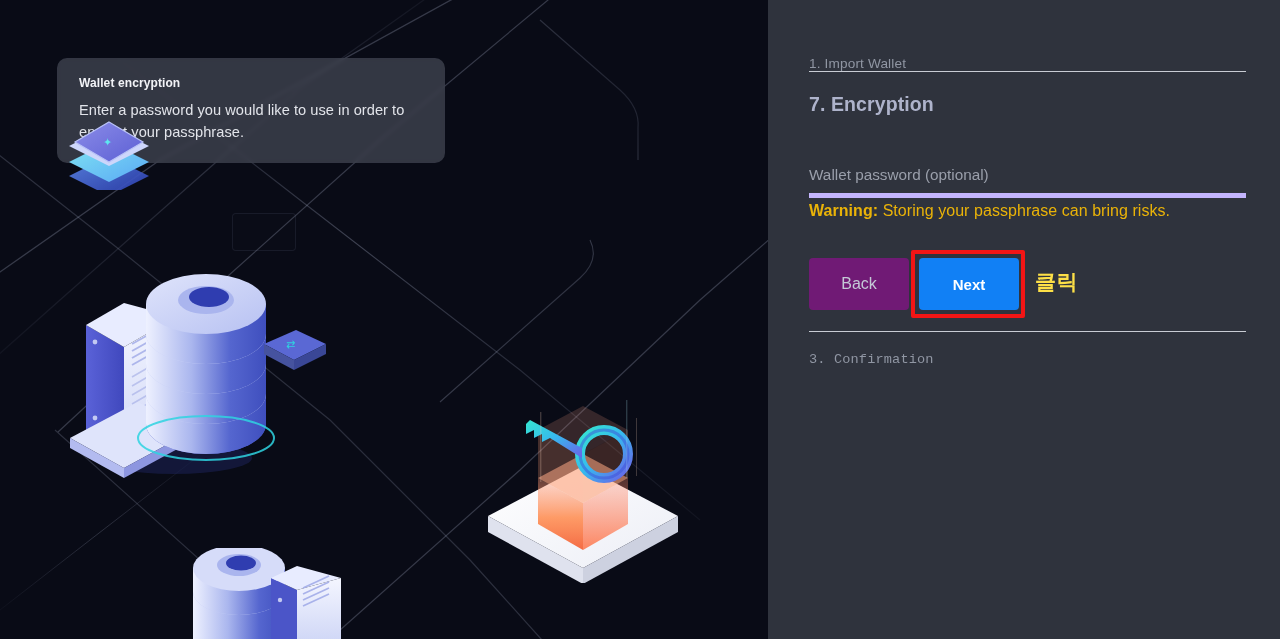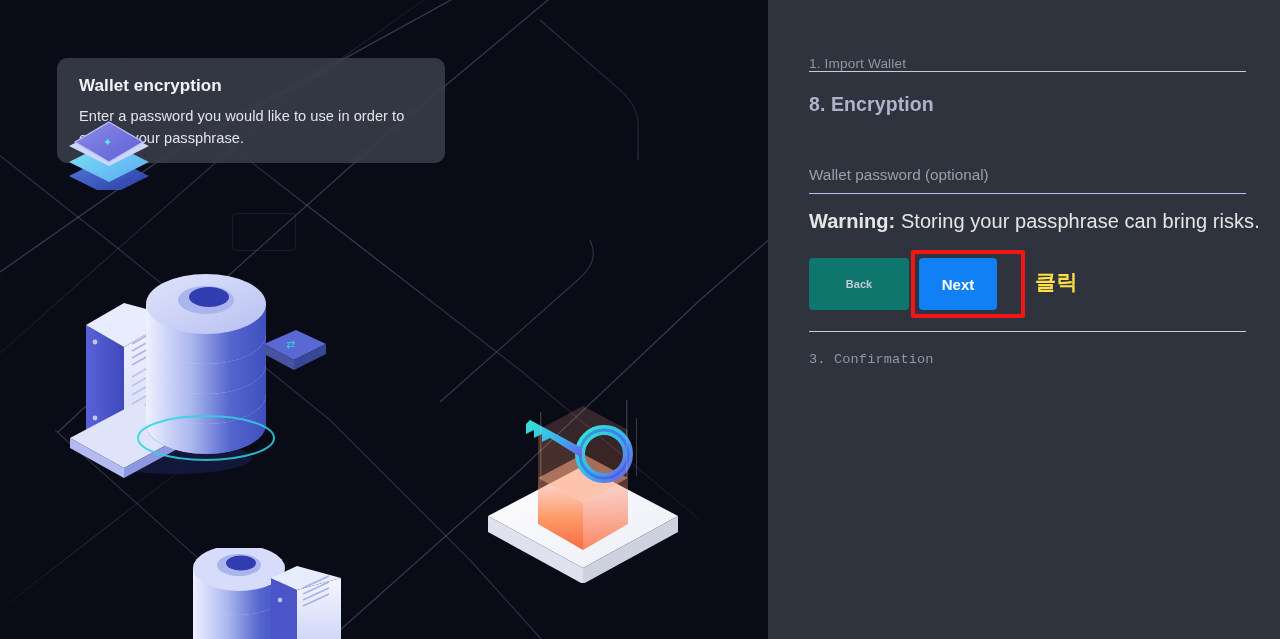--- a/index.html
+++ b/index.html
@@ -27,21 +27,21 @@
     left: 57px; top: 58px;
     width: 388px; height: 105px;
     background: rgba(68, 72, 84, 0.72);
     border-radius: 10px;
     padding: 18px 22px 0 22px;
     backdrop-filter: blur(2px);
     z-index: 5;
   }
   .info-card-title {
     color: #f2f3f7;
-    font-size: 17px;
+    font-size: 12px;
     font-weight: bold;
     letter-spacing: 0.1px;
     margin-bottom: 9px;
   }
   .info-card-body {
     color: #e2e4ea;
     font-size: 14.6px;
     line-height: 22px;
     letter-spacing: 0.05px;
   }
@@ -99,54 +99,54 @@
     font-size: 19.5px;
     font-weight: bold;
     letter-spacing: 0.1px;
   }
 
   .field-wrap { position: absolute; left: 41px; top: 166px; width: 437px; }
   .field-input {
     width: 437px;
     background: transparent;
     border: none;
-    border-bottom: 1px solid #c4b5fd;
+    border-bottom: 5px solid #c4b5fd;
     outline: none;
     color: #dfe2e8;
     font-family: "Liberation Sans", sans-serif;
     font-size: 15.3px;
     padding: 0 0 9px 0;
   }
   .field-input::placeholder { color: #9a9fab; opacity: 1; }
 
   .warning {
     position: absolute;
-    left: 41px; top: 210px;
-    color: #e5e5e5;
-    font-size: 20px;
+    left: 41px; top: 202px;
+    color: #eab308;
+    font-size: 16px;
     letter-spacing: 0.05px;
   }
   .warning b { font-weight: bold; }
 
   .btn-row { position: absolute; left: 41px; top: 258px; display: flex; align-items: center; }
   .btn {
     border: none;
     border-radius: 4px;
     font-family: "Liberation Sans", sans-serif;
     cursor: pointer;
   }
   .btn-back {
     width: 100px; height: 52px;
-    background: #0f766e;
+    background: #701a75;
     color: #c4c9d6;
-    font-size: 11px;
-    font-weight: bold;
+    font-size: 16px;
+    font-weight: normal;
   }
   .btn-next {
-    width: 78px; height: 52px;
+    width: 100px; height: 52px;
     background: #1180f5;
     color: #ffffff;
     font-size: 15px;
     font-weight: bold;
     margin-left: 10px;
   }
   .red-highlight {
     position: absolute;
     left: 911px; top: 250px;
     width: 114px; height: 68px;
@@ -379,21 +379,21 @@
       <text x="40" y="34" font-size="11" fill="#5ee6f0" font-family="DejaVu Sans, sans-serif">✦</text>
     </svg>
   </div>
 
   <div class="right-panel">
 
     <div class="step-inactive" id="step1">1. Import Wallet</div>
 
     <div class="rule" id="rule-top"></div>
 
-    <div class="step-active">8. Encryption</div>
+    <div class="step-active">7. Encryption</div>
 
     <div class="field-wrap">
       <input class="field-input" type="password" placeholder="Wallet password (optional)" style="">
     </div>
 
     <div class="warning">
       <b>Warning:</b><span> Storing your passphrase can bring risks.</span>
     </div>
 
     <div class="btn-row">

